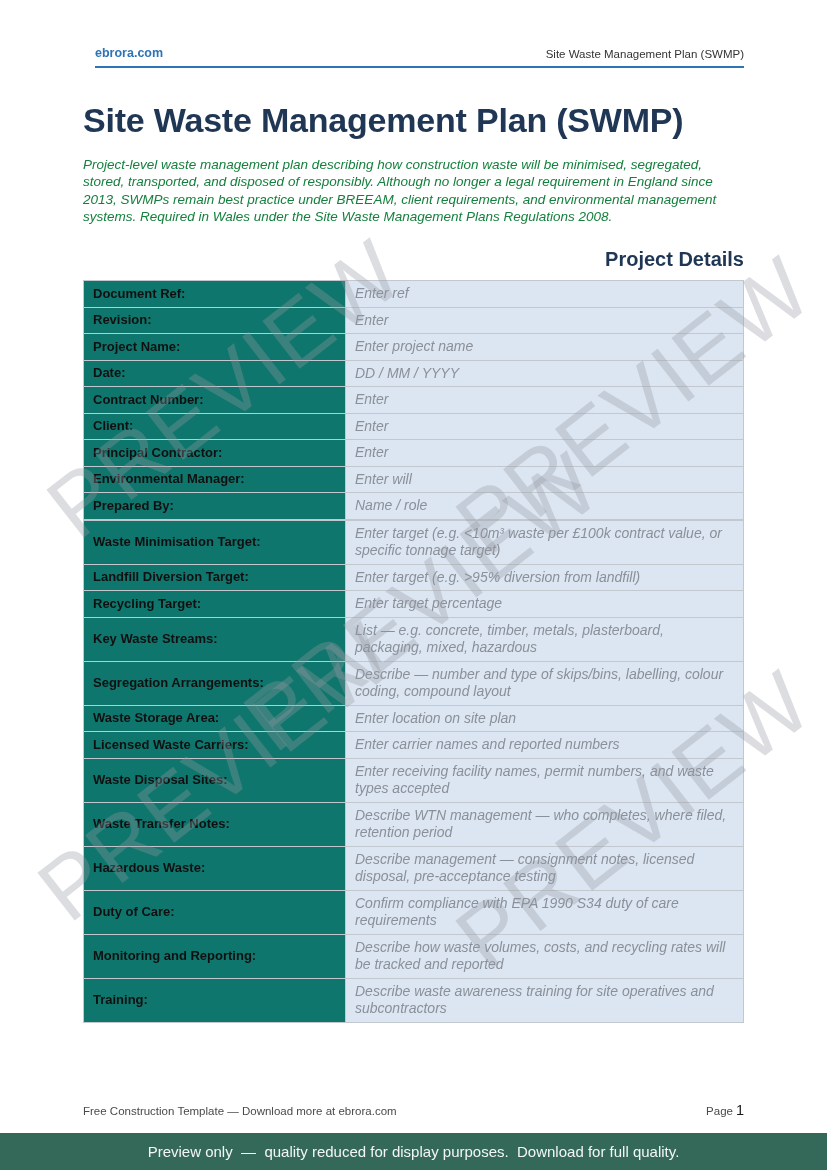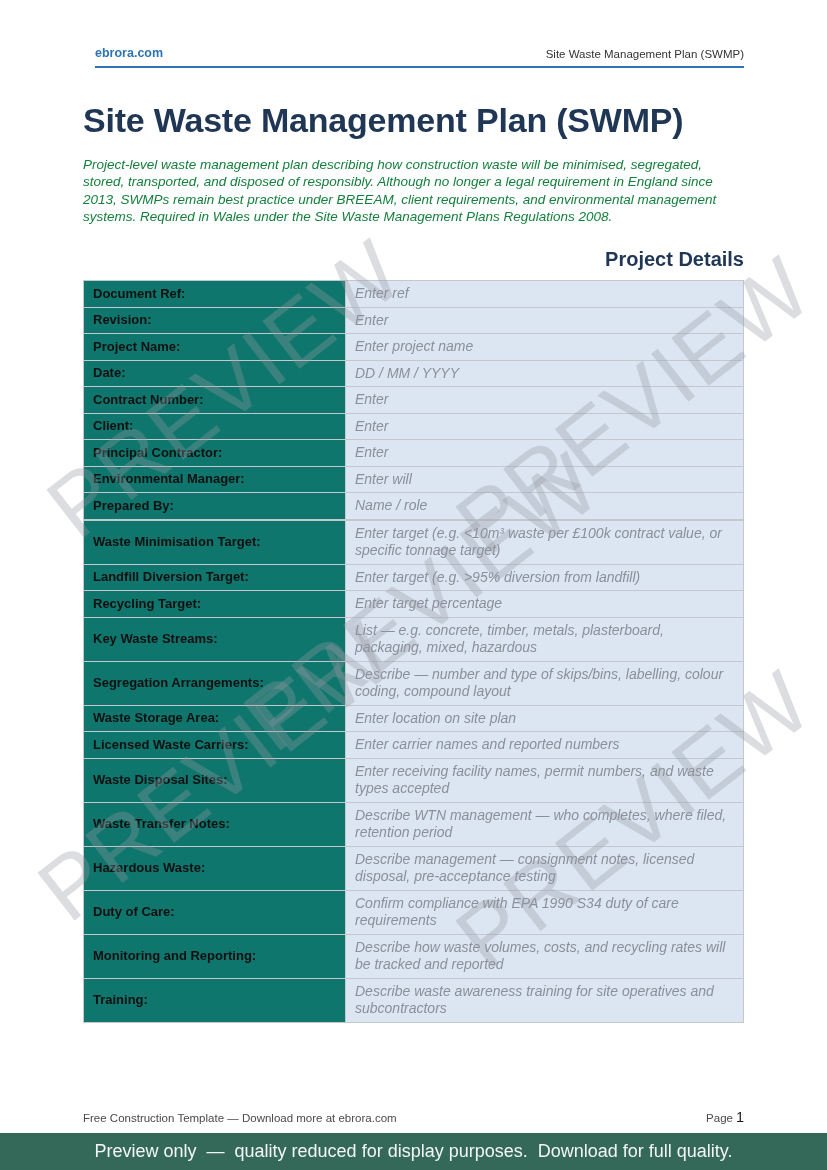--- a/index.html
+++ b/index.html
@@ -80,29 +80,29 @@
     font-size:14px;
     color:#8A9099;
   }
   
   .page-footer{
     position:absolute;left:83px;right:83px;top:1102px;
     display:flex;justify-content:space-between;align-items:baseline;
     font-size:11.5px;color:#4A4A4A;
     z-index:1;
   }
-  .page-num-wrap{color:#4A4A4A;margin-top:7px;}
+  .page-num-wrap{color:#4A4A4A;}
   .page-num{font-size:14.5px;color:#1A1A1A;margin-left:3px;}
   
   .preview-banner{
     position:absolute;left:0;right:0;bottom:0;height:37px;
     background:var(--banner);
     color:#F3F6F4;
     display:flex;align-items:center;justify-content:center;
-    font-size:18px;
+    font-size:15px;
     white-space:pre-wrap;
     z-index:10;
   }
   
   .wm{
     position:absolute;
     font-size:88px;
     font-weight:400;
     letter-spacing:2px;
     color:rgba(148,153,161,0.33);

